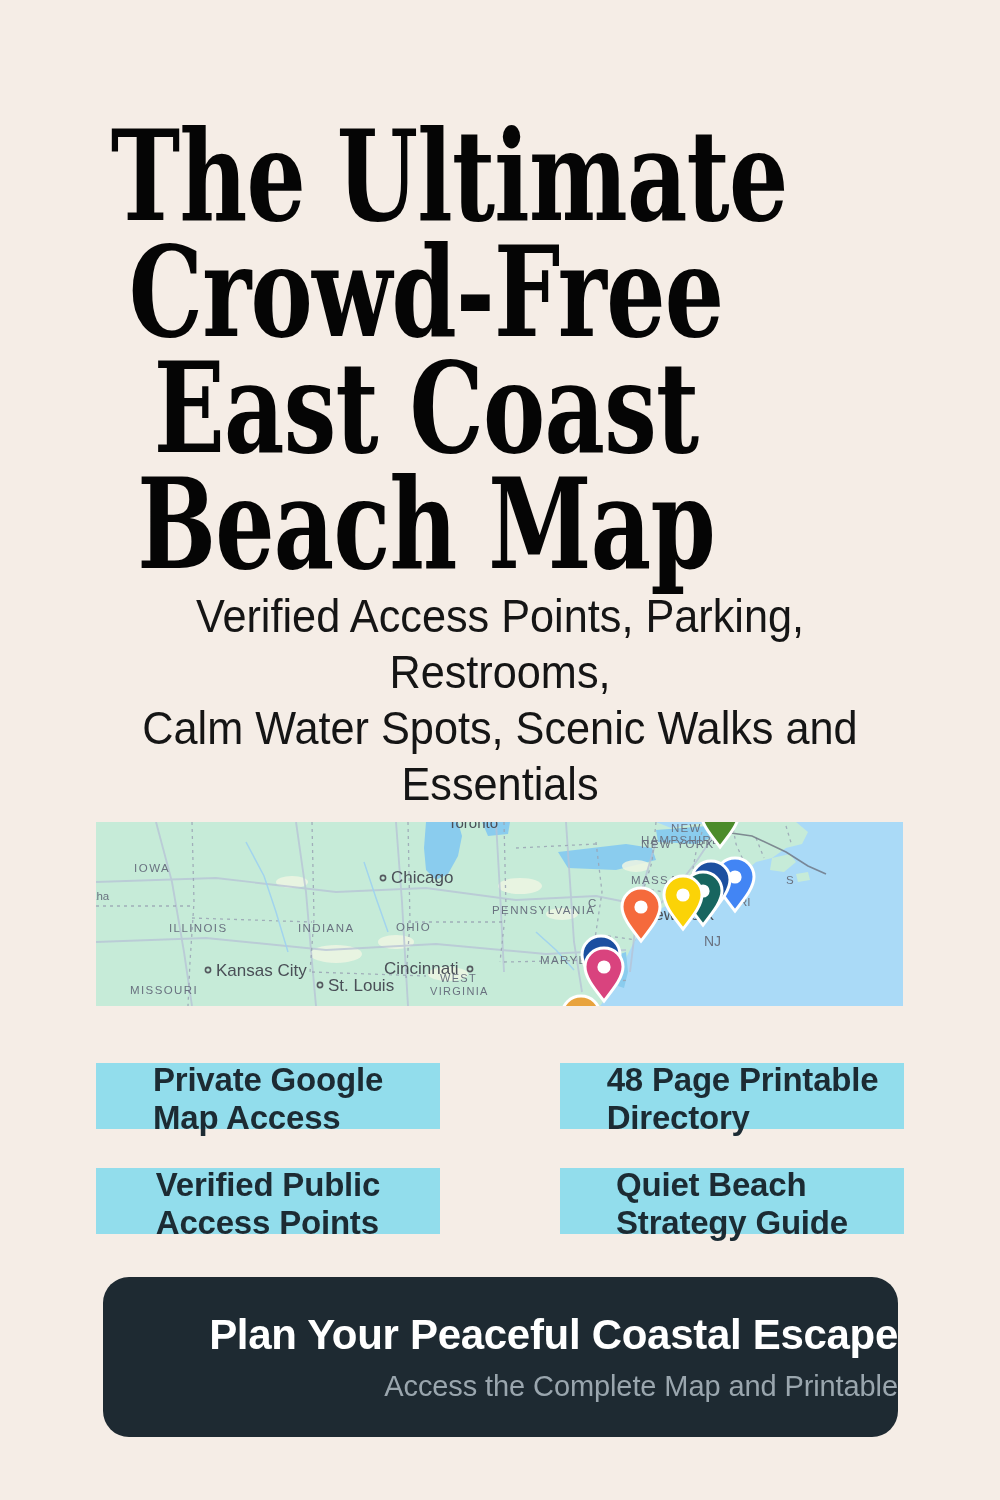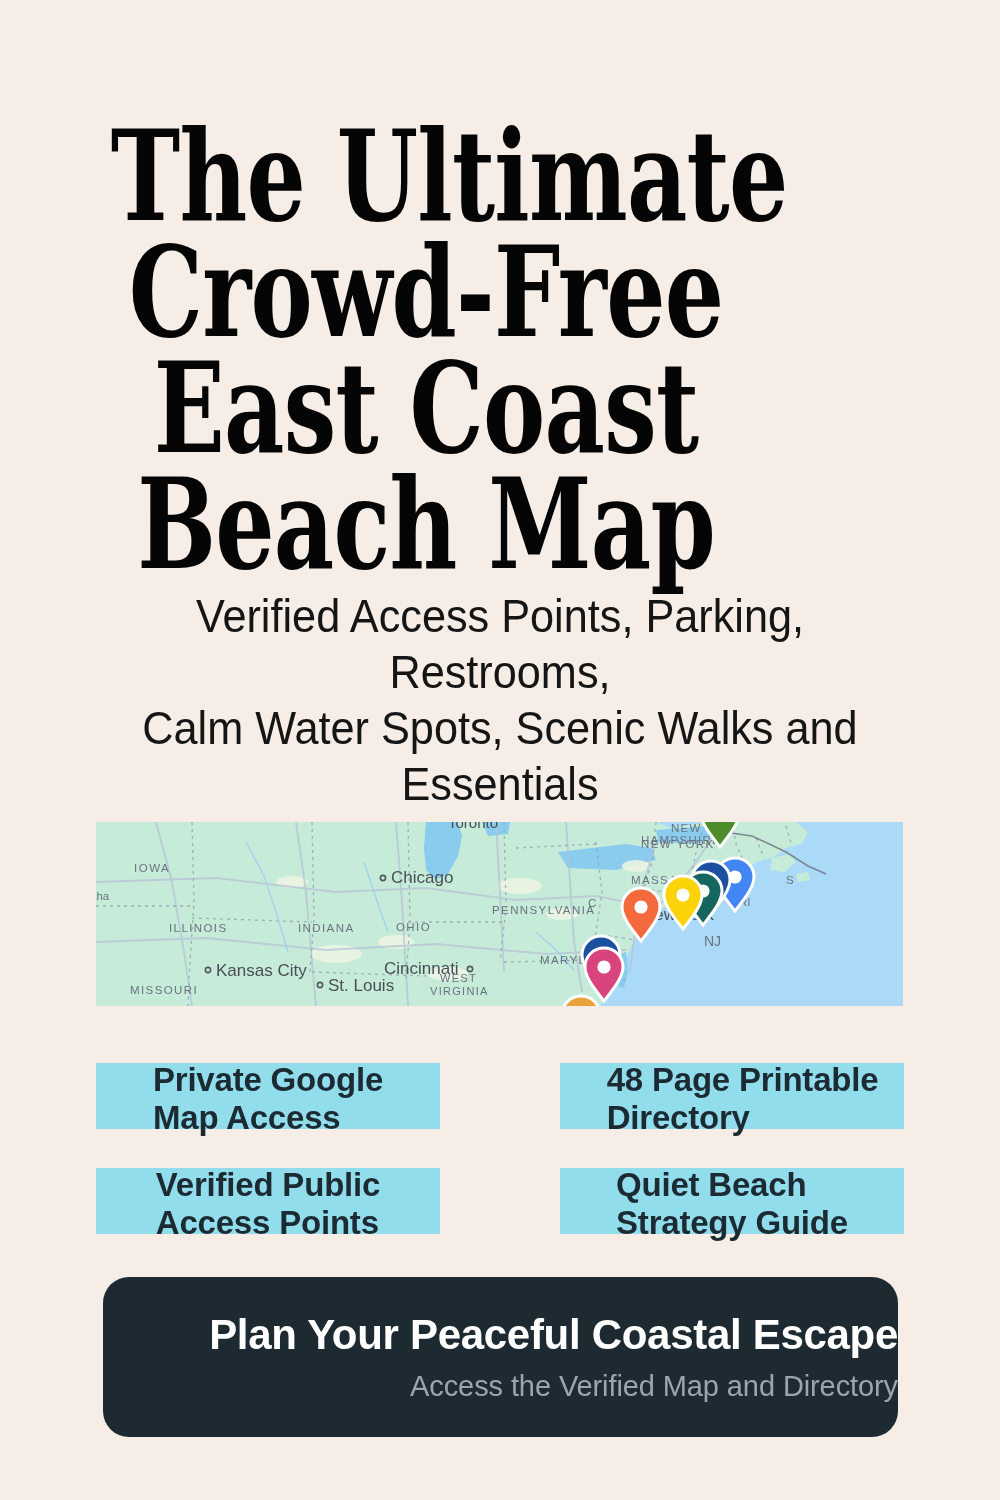--- a/index.html
+++ b/index.html
@@ -323,16 +323,16 @@
 Access Points</span>
     </div>
     <div class="feat feat-3">
       <span>Quiet Beach
 Strategy Guide</span>
     </div>
   </div>
 
   <div class="cta">
     <div class="cta-main">Plan Your Peaceful Coastal Escape</div>
-    <div class="cta-sub">Access the Verified Map and Directory</div>
+    <div class="cta-sub">Access the Complete Map and Printable</div>
   </div>
 
 </div>
 
 </body></html>

